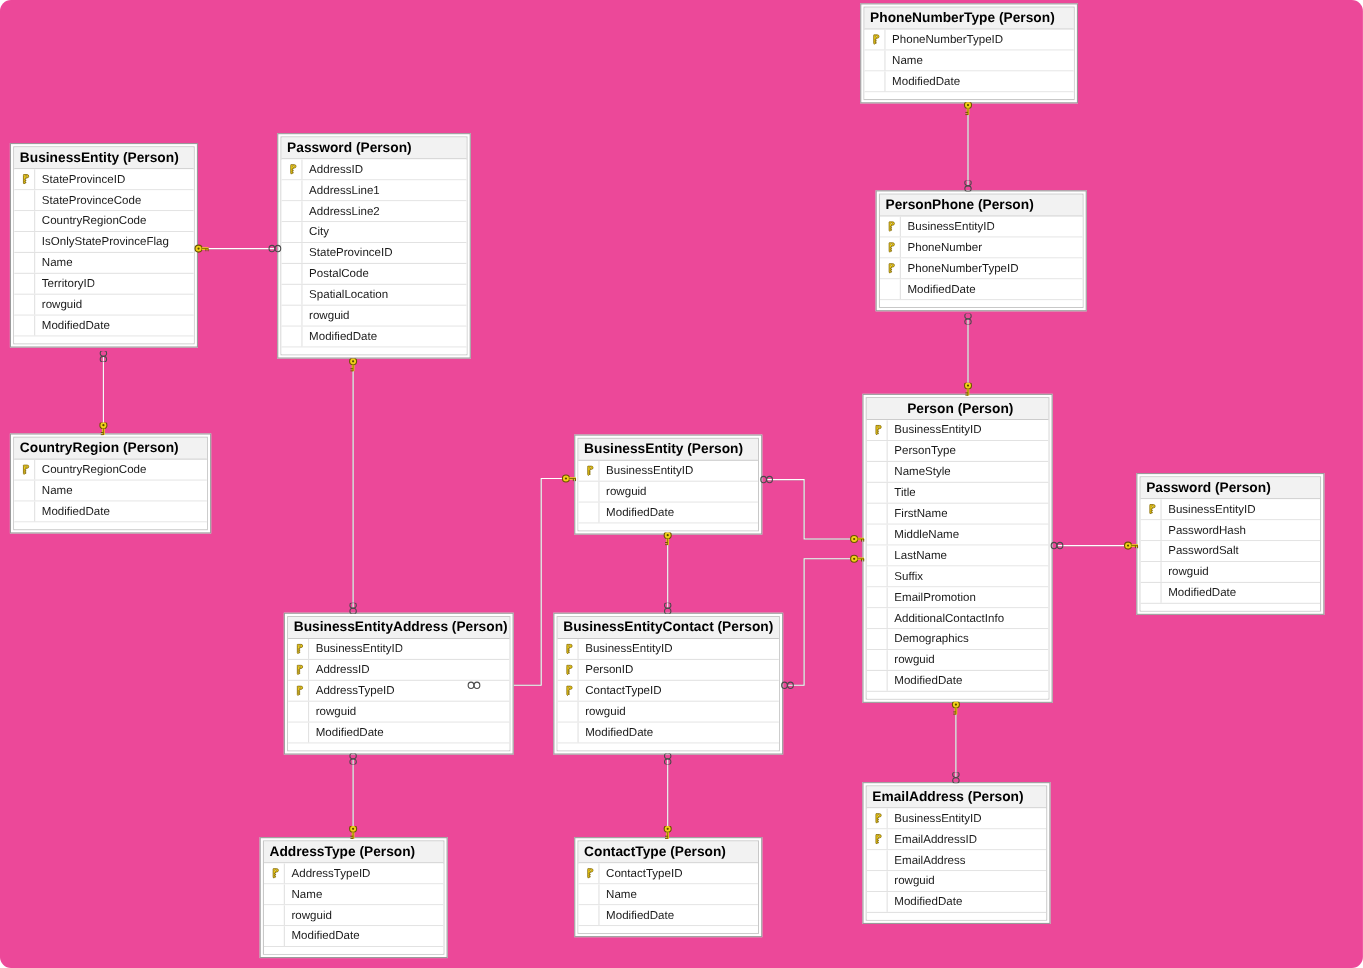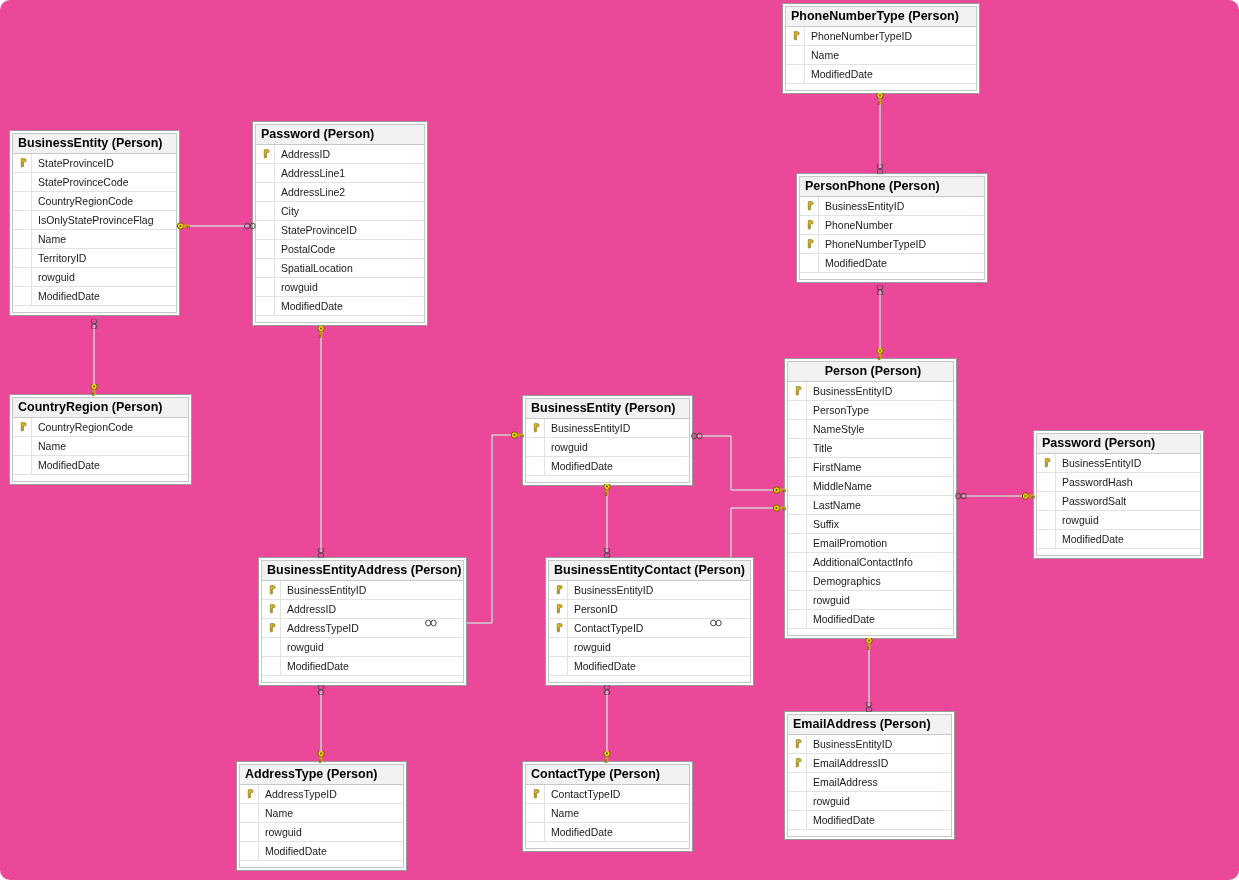--- a/index.html
+++ b/index.html
@@ -775,21 +775,21 @@
               <div class="col-name">rowguid</div>
             </div>
             <div class="col-row">
               <div class="col-gutter"></div>
               <div class="col-name">ModifiedDate</div>
             </div>
             <div class="col-filler"></div>
           </div>
         </div>
       </div>
-      <div class="table-box" style="left: 503px; top: 557px; width: 209px; margin-left: 42px;">
+      <div class="table-box" style="left: 503px; top: 557px; width: 209px;">
         <div class="table-inner">
           <div class="table-title">BusinessEntityContact (Person)</div>
           <div class="cols">
             <div class="col-row">
               <div class="col-gutter">
                 <svg class="key-icon" viewBox="0 0 11 11">
                   <path d="M4.4 0.7 h3.2 a1.5 1.5 0 0 1 0 3 h-1.1 v0.9 h-0.9 v1.0 h0.9 v0.9 h-0.9 v1.0 h0.9 v0.9 h-1.0 l-0.6 0.9 l-0.6-0.9 v-6.7 a1.5 1.5 0 0 1 0.1-1.0 z" fill="#f2d016" stroke="#7a6000" stroke-width="0.7" stroke-linejoin="round"></path>
                   <circle cx="6.6" cy="2.2" r="0.75" fill="#fffbe0" stroke="#7a6000" stroke-width="0.5"></circle>
                 </svg>
               </div>

